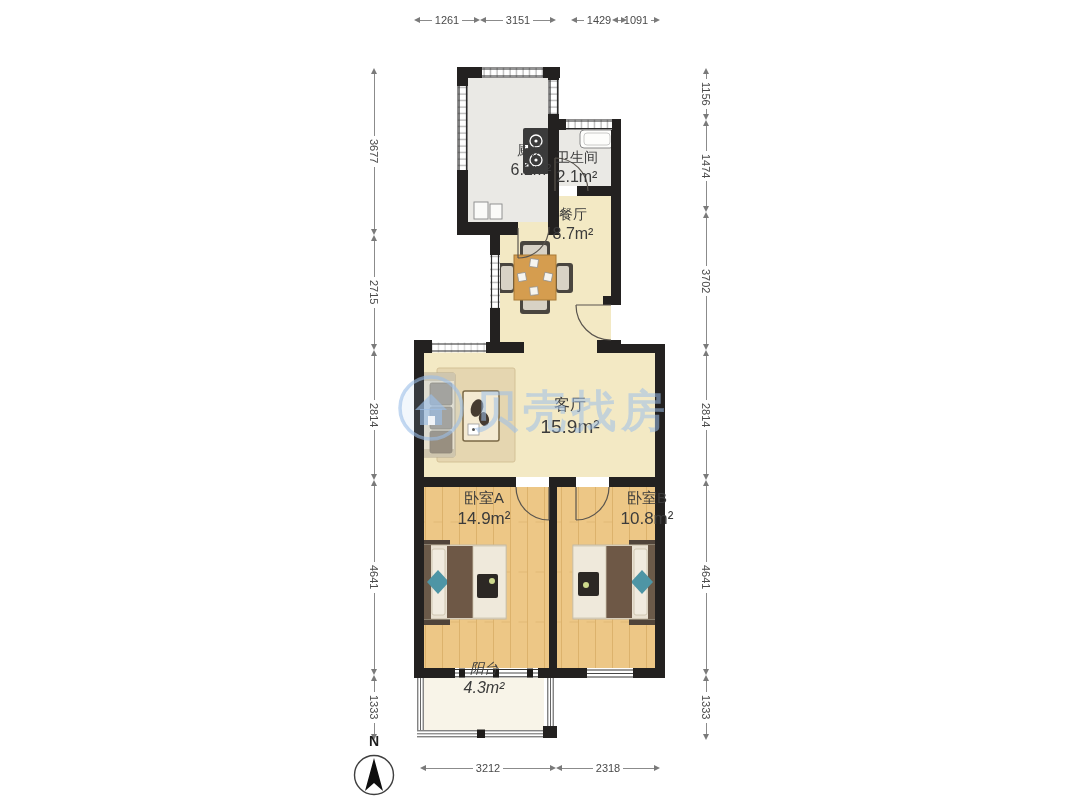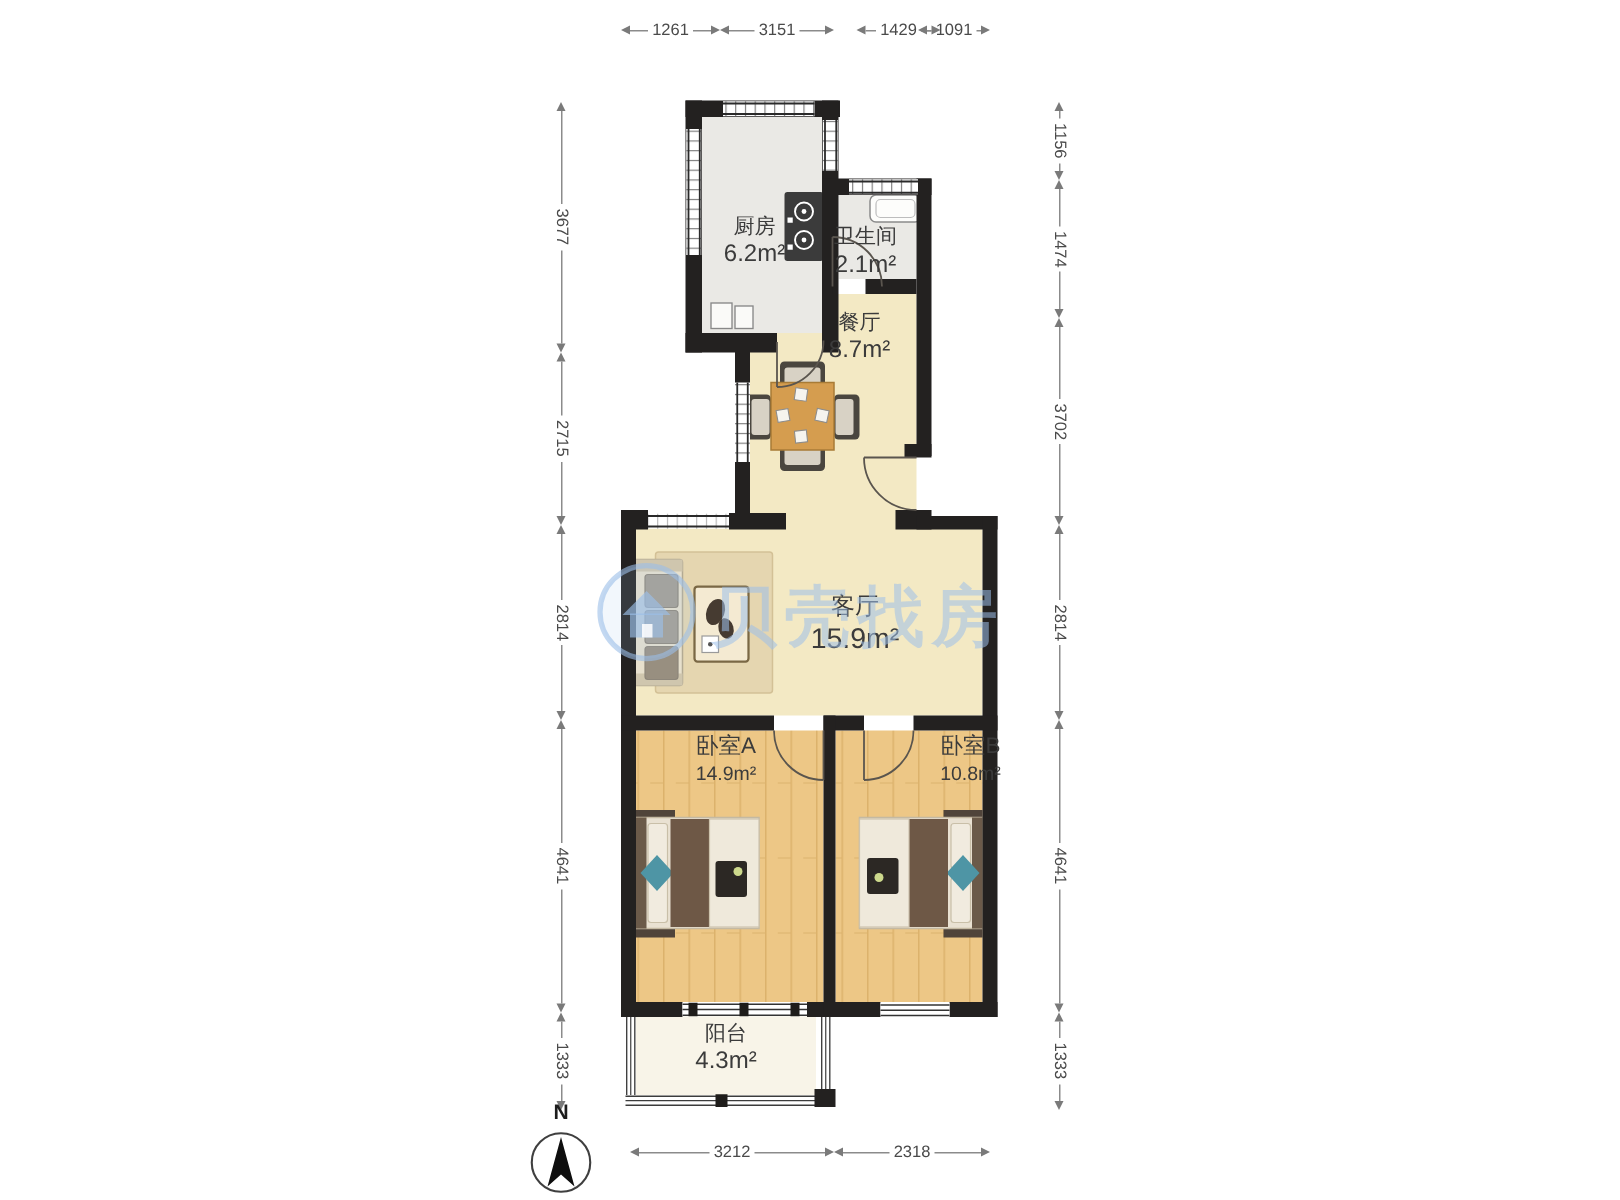--- a/index.html
+++ b/index.html
@@ -7,21 +7,21 @@
   #canvas{position:relative;width:1080px;height:800px;background:#ffffff;overflow:hidden;}
   svg{position:absolute;left:0;top:0;}
 
   
   .room-label{position:absolute;text-align:center;color:#3b3b3b;line-height:1.25;z-index:4;pointer-events:none;}
   .room-label .rname{font-size:14px;}
   .room-label .rarea{font-size:16px;}
   .room-label.big .rname{font-size:16px;}
   .room-label.big .rarea{font-size:19px;}
   .room-label.med .rname{font-size:15px;}
-  .room-label.med .rarea{font-size:13px;}
+  .room-label.med .rarea{font-size:17px;}
 
   
   .dim{position:absolute;display:flex;align-items:center;color:#4a4a4a;font-size:11px;z-index:3;}
   .dim .ln{flex:1;background:#8b8b8b;}
   .dimh .ln{height:1px;}
   .dimv{flex-direction:column;}
   .dimv .ln{width:1px;}
   .dim .num{padding:0 3px;white-space:nowrap;}
   .dimv .num{padding:3px 0;writing-mode:vertical-rl;text-orientation:sideways;}
   .ah{width:0;height:0;border-style:solid;flex:none;}
@@ -274,21 +274,21 @@
       <rect x="420" y="409" width="22" height="16" fill="rgba(155,190,232,0.65)"></rect>
       <rect x="428" y="416" width="7" height="9" fill="rgba(255,255,255,0.85)"></rect>
     </g>
 
     <g>
       <circle cx="374" cy="775" r="19.5" fill="none" stroke="#3f3f3f" stroke-width="1.4"></circle>
       <polygon points="374,758 365,791 374,783 383,791" fill="#0e0e0e"></polygon>
     </g>
   </svg>
 
-  <div class="room-label" style="left:460px;top:142px;width:86px;">
+  <div class="room-label" style="left:488px;top:142px;width:86px;">
     <div class="rname">厨房</div>
     <div class="rarea">6.2m²</div>
   </div>
   <div class="room-label" style="left:535px;top:149px;width:84px;">
     <div class="rname">卫生间</div>
     <div class="rarea">2.1m²</div>
   </div>
   <div class="room-label" style="left:531px;top:206px;width:84px;">
     <div class="rname">餐厅</div>
     <div class="rarea">8.7m²</div>
@@ -298,21 +298,21 @@
     <div class="rarea">15.9m²</div>
   </div>
   <div class="room-label med" style="left:434px;top:489px;width:100px;">
     <div class="rname">卧室A</div>
     <div class="rarea">14.9m²</div>
   </div>
   <div class="room-label med" style="left:557px;top:489px;width:100px;padding-left:40px;">
     <div class="rname">卧室B</div>
     <div class="rarea">10.8m²</div>
   </div>
-  <div class="room-label" style="left:434px;top:680px;width:100px;">
+  <div class="room-label" style="left:434px;top:660px;width:100px;font-style:italic;">
     <div class="rname">阳台</div>
     <div class="rarea">4.3m²</div>
   </div>
 
   <div class="dim dimh" style="left:414px;top:14px;width:66px;">
     <span class="ah ah-l"></span>
       <span class="ln"></span>
       <span class="num">1261</span>
       <span class="ln"></span>
       <span class="ah ah-r"></span>

